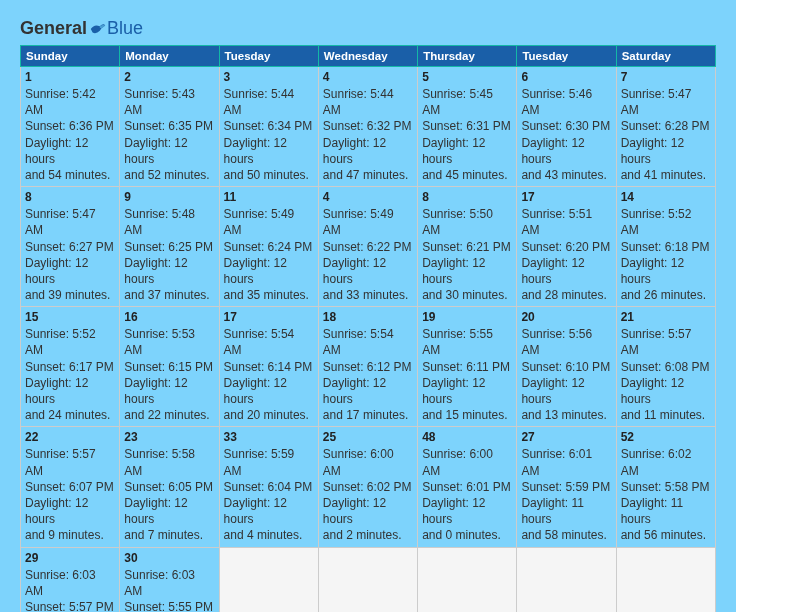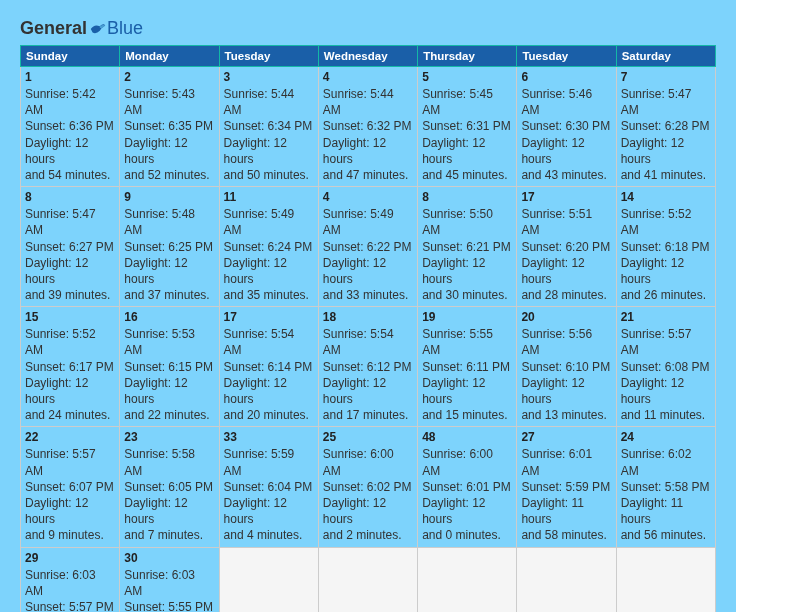--- a/index.html
+++ b/index.html
@@ -239,21 +239,21 @@
           </td>
           <td>
             <span class="day-num">48</span>
             <div class="day-info">Sunrise: 6:00 AM<br>Sunset: 6:01 PM<br>Daylight: 12 hours<br>and 0 minutes.</div>
           </td>
           <td>
             <span class="day-num">27</span>
             <div class="day-info">Sunrise: 6:01 AM<br>Sunset: 5:59 PM<br>Daylight: 11 hours<br>and 58 minutes.</div>
           </td>
           <td>
-            <span class="day-num">24</span>
+            <span class="day-num">52</span>
             <div class="day-info">Sunrise: 6:02 AM<br>Sunset: 5:58 PM<br>Daylight: 11 hours<br>and 56 minutes.</div>
           </td>
         </tr>
         <tr>
           <td>
             <span class="day-num">29</span>
             <div class="day-info">Sunrise: 6:03 AM<br>Sunset: 5:57 PM<br>Daylight: 11 hours<br>and 54 minutes.</div>
           </td>
           <td>
             <span class="day-num">30</span>

